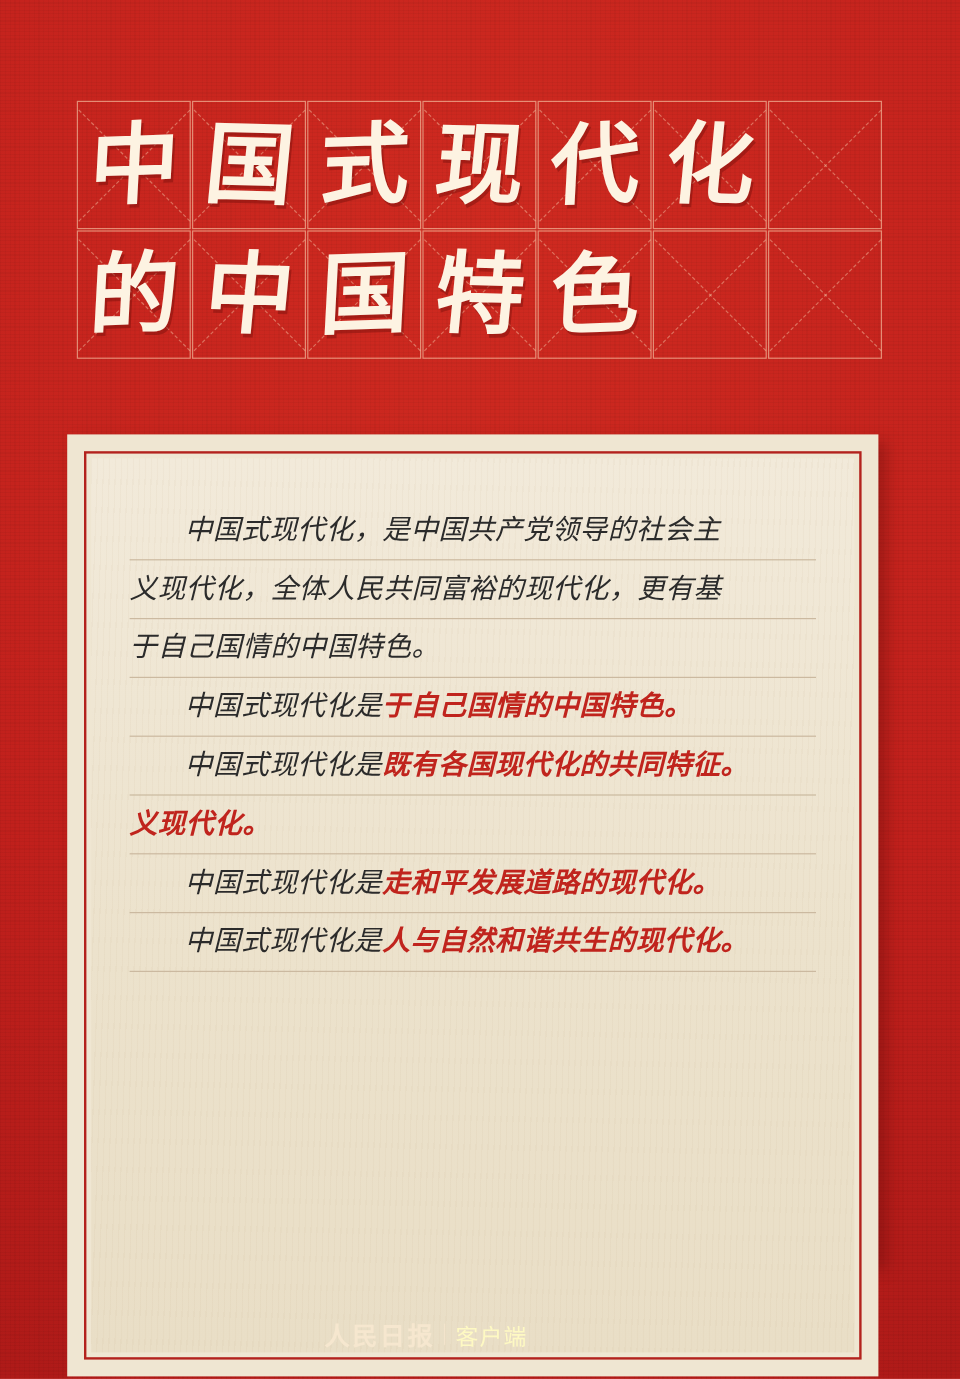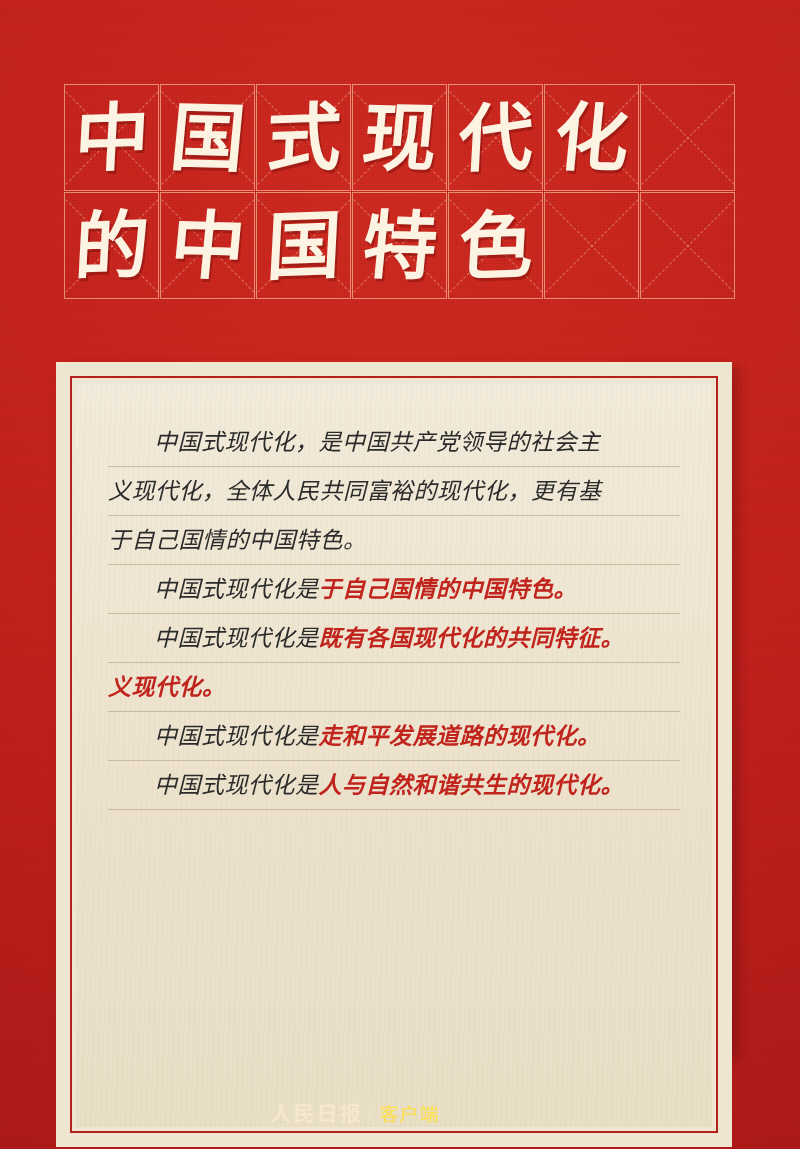--- a/index.html
+++ b/index.html
@@ -176,21 +176,21 @@
     letter-spacing: 2px;
   }
   .footer-sep {
     width: 1px;
     height: 18px;
     background: rgba(246,231,207,0.7);
   }
   .footer-text {
     font-family: "DejaVu Sans", sans-serif;
     font-size: 19px;
-    color: #fde047;
+    color: #fef9c3;
     letter-spacing: 1px;
   }
 </style>
 </head>
 <body>
 
 <div class="bg-texture"></div>
 
 <div class="header">
 

